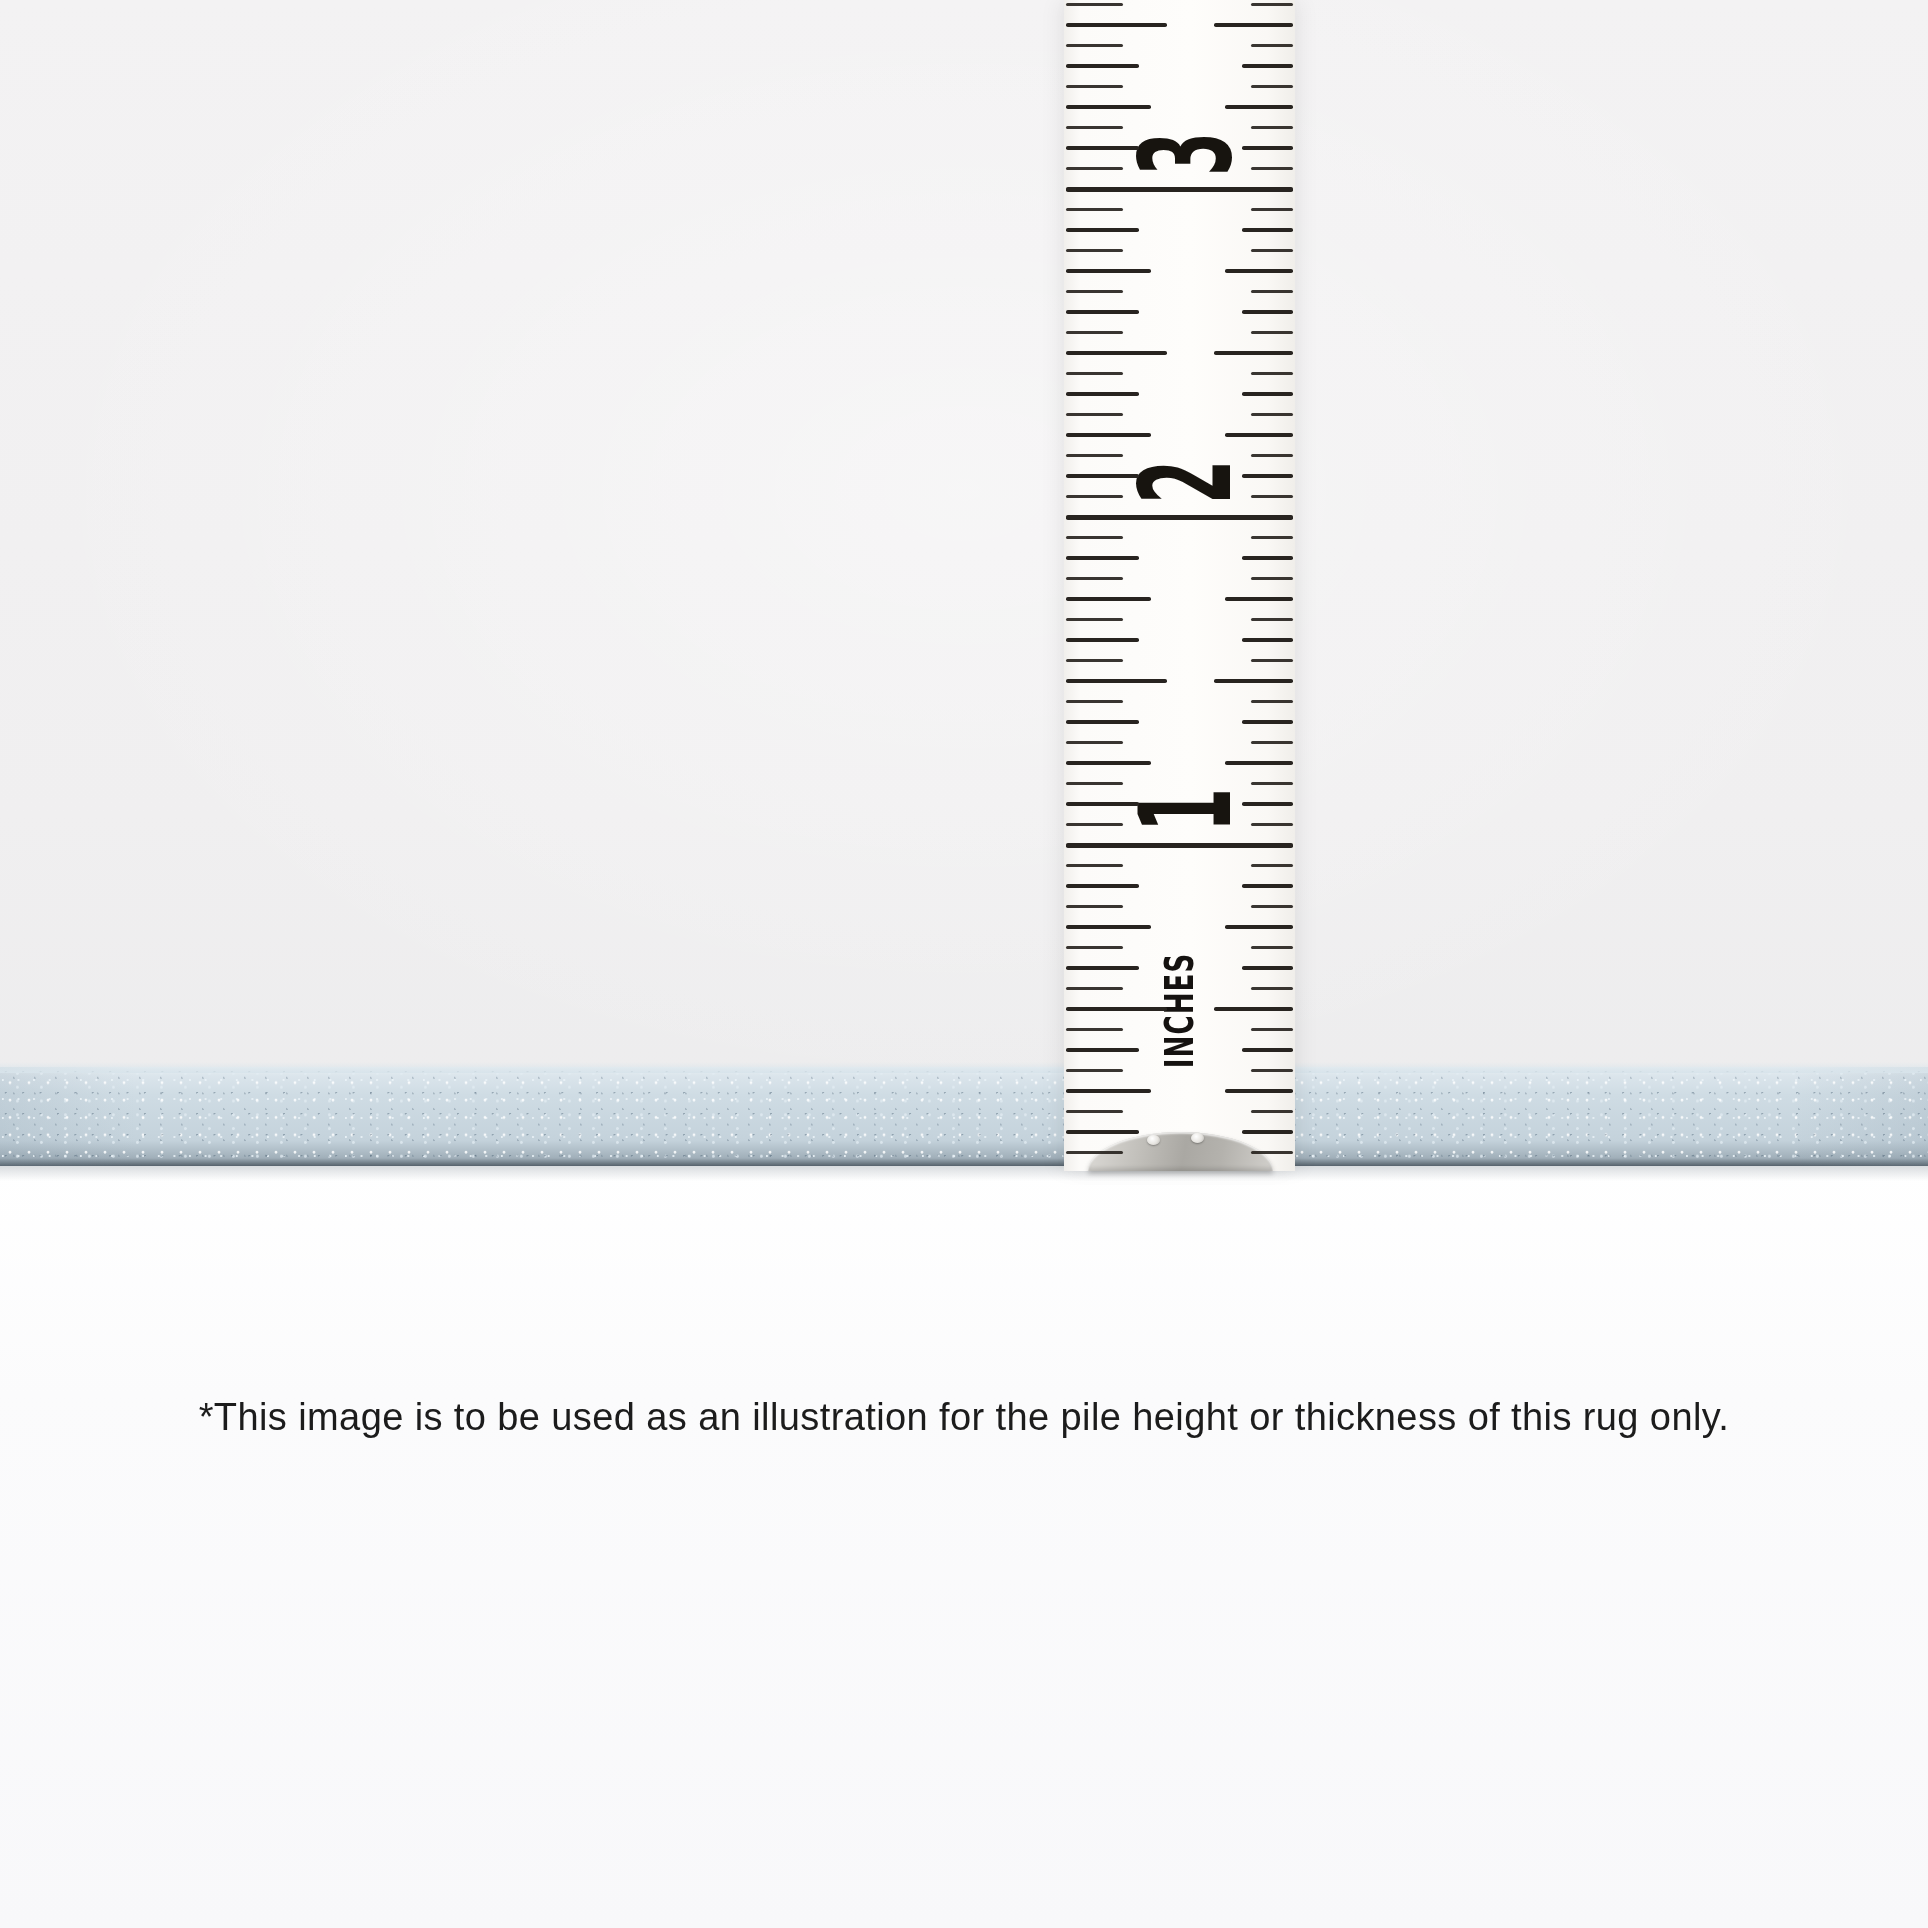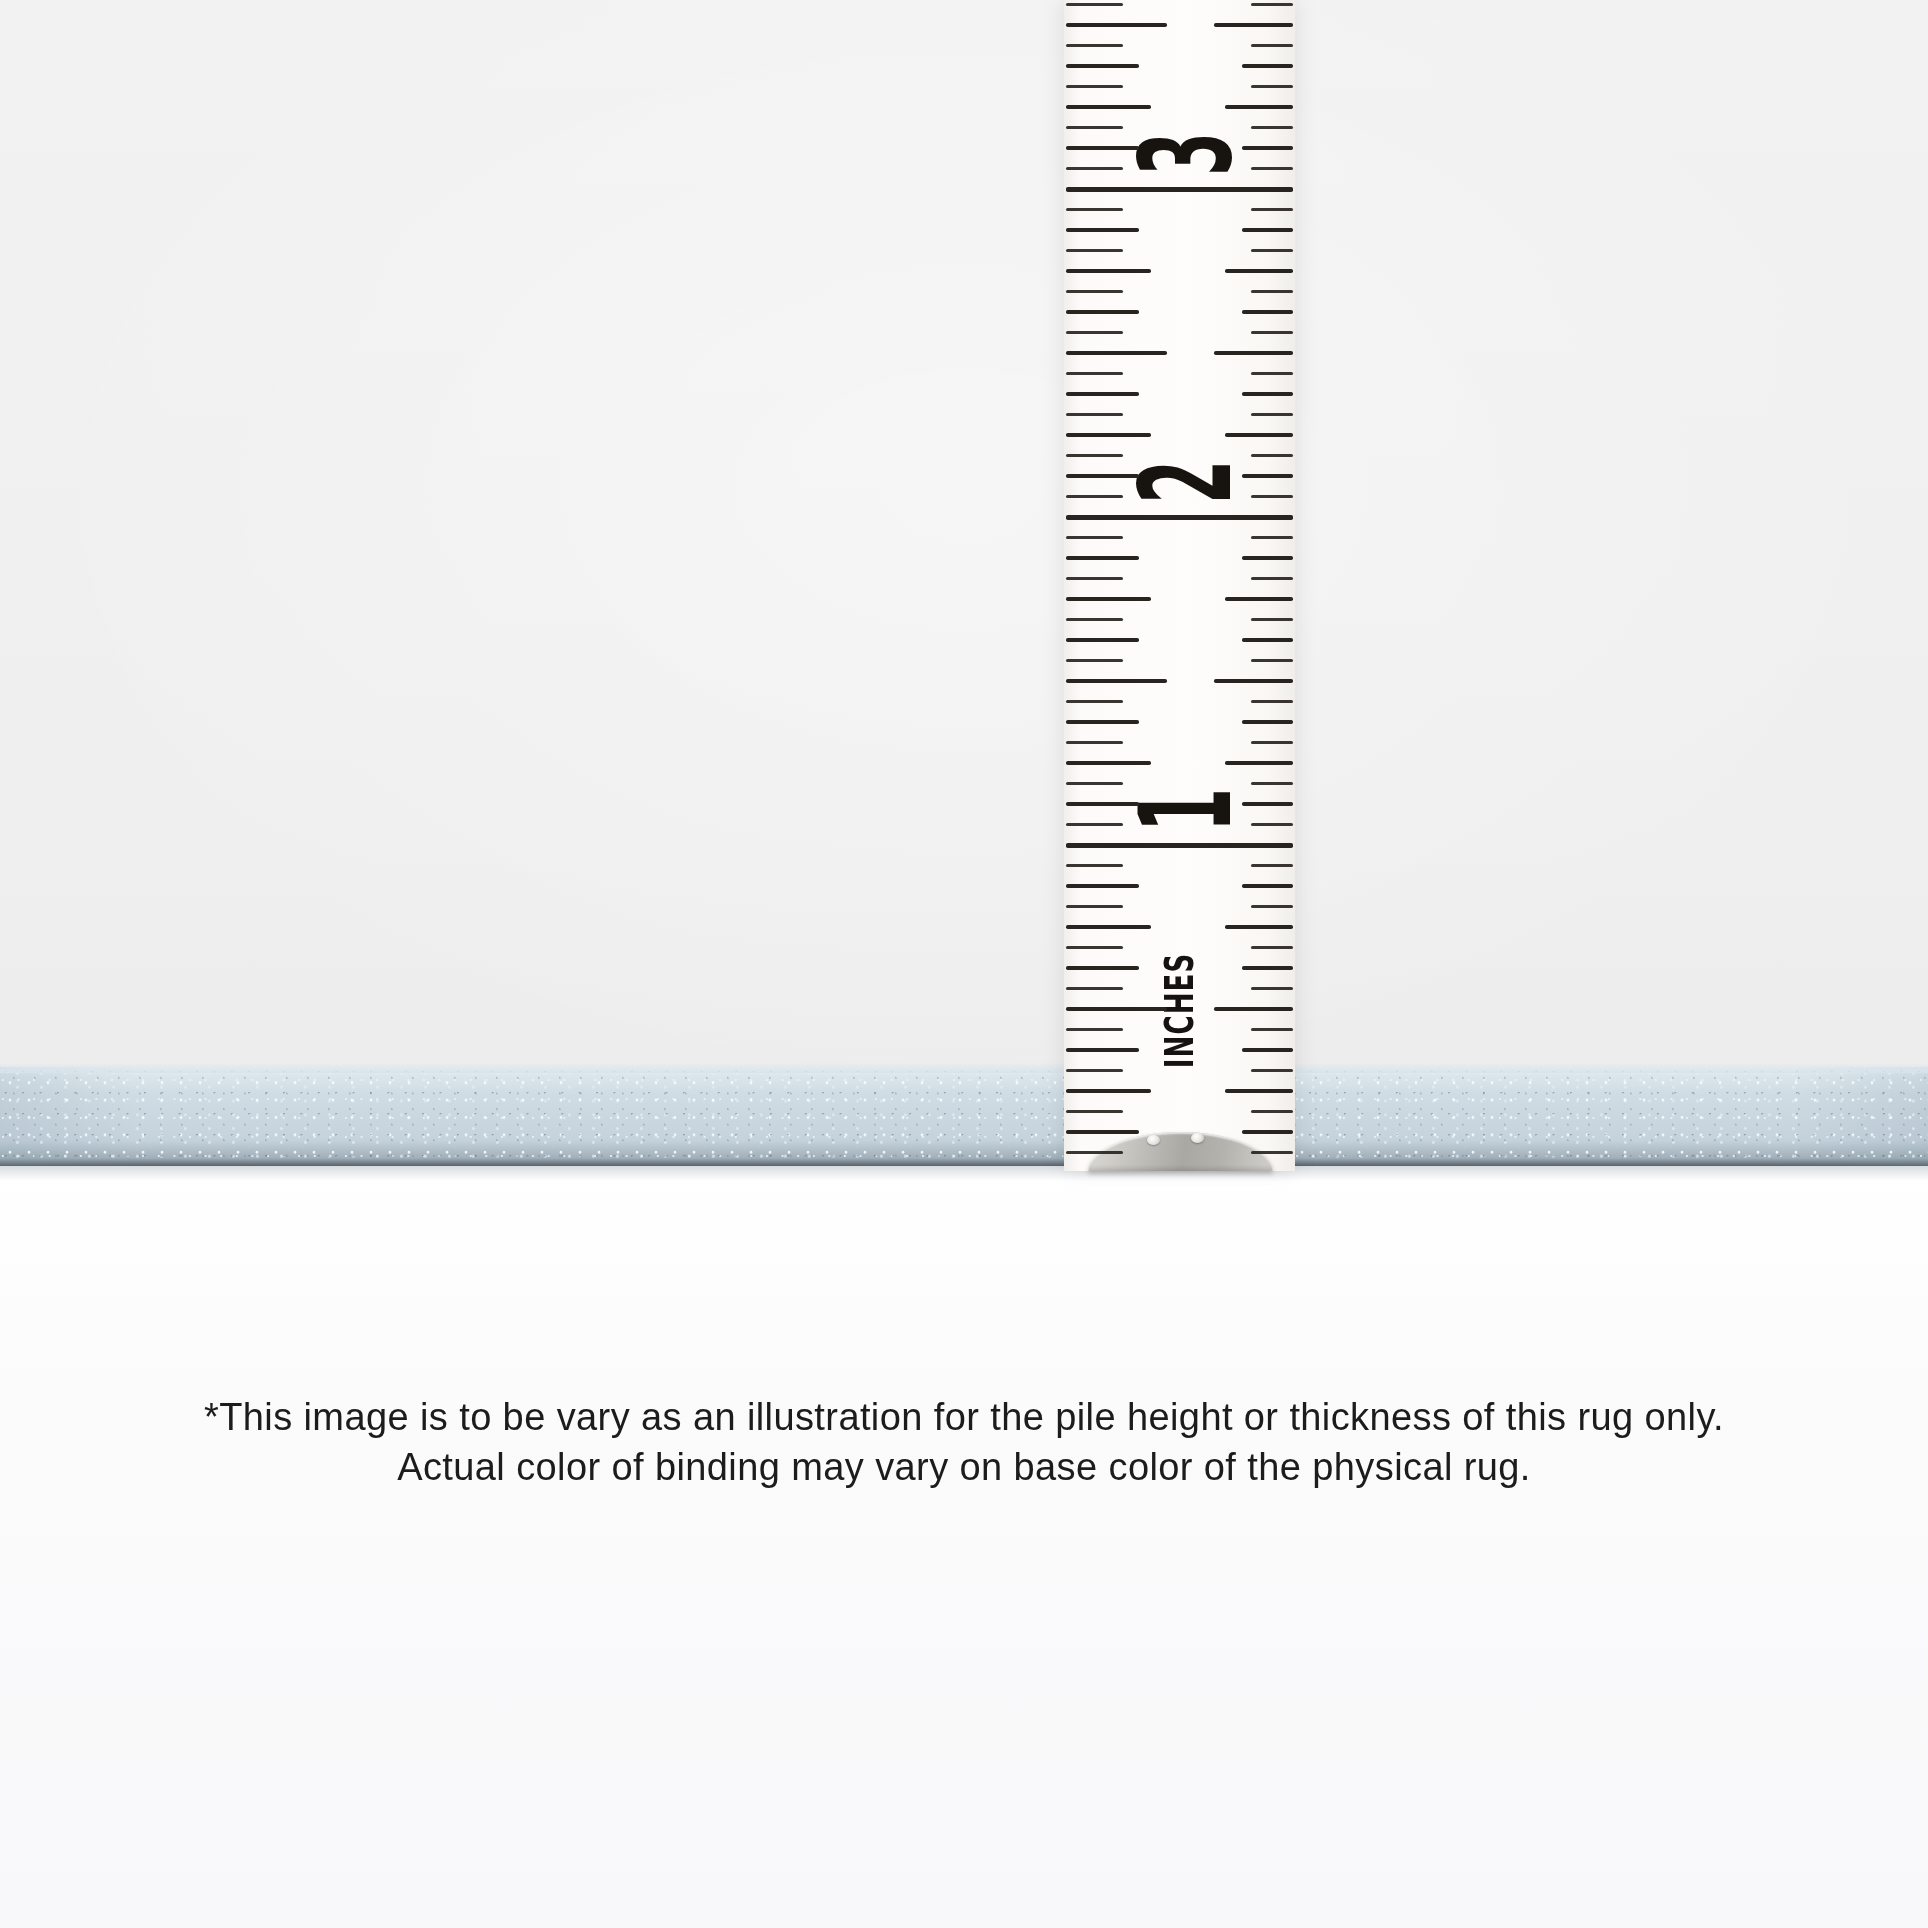--- a/index.html
+++ b/index.html
@@ -315,18 +315,17 @@
       <div class="tick right" style="top: 64px; width: 51px;"></div>
       <div class="tick left minor" style="top: 44px; width: 57px;"></div>
       <div class="tick right minor" style="top: 44px; width: 42px;"></div>
       <div class="tick left" style="top: 23.4px; width: 101px;"></div>
       <div class="tick right" style="top: 23.4px; width: 79px;"></div>
       <div class="tick left minor" style="top: 3.4px; width: 57px;"></div>
       <div class="tick right minor" style="top: 3.4px; width: 42px;"></div>
     </div>
 
   <div class="caption">
-    <p>*This image is to be vary as an illustration for the pile height or thickness of this rug only.</p>
-    <p>Actual color of binding may vary on base color of the physical rug.</p>
+    <p>*This image is to be used as an illustration for the pile height or thickness of this rug only.</p>
   </div>
 
 </div>
 
 
 </body></html>

